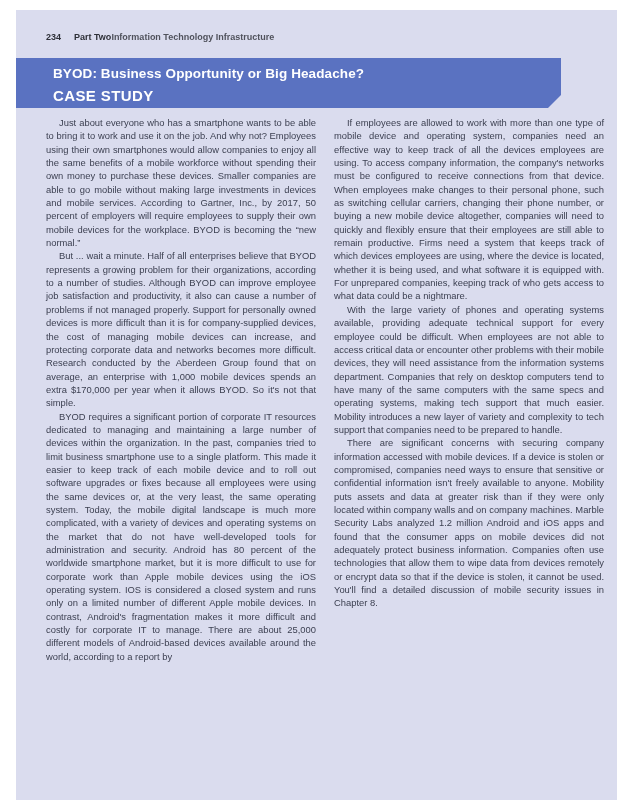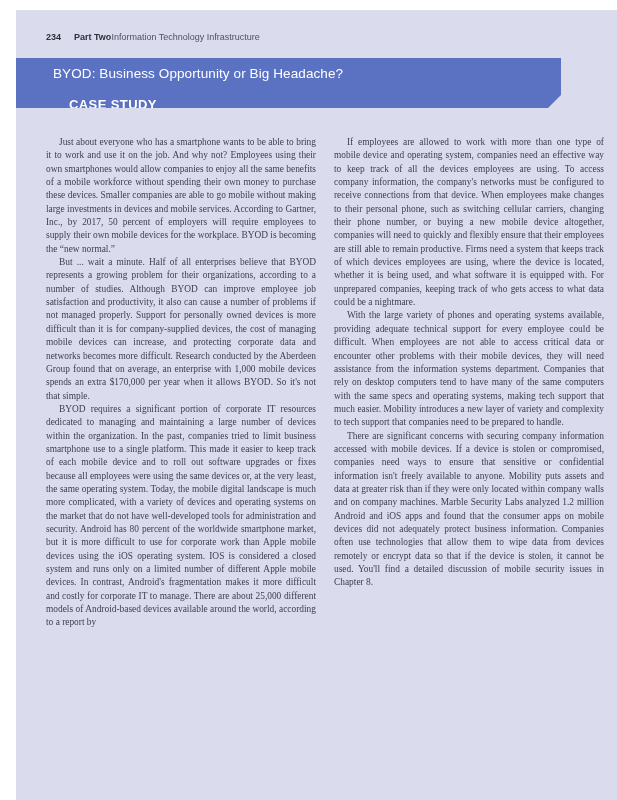--- a/index.html
+++ b/index.html
@@ -24,61 +24,60 @@
     position: absolute;
     top: 22px;
     left: 30px;
     display: flex;
     align-items: baseline;
     font-size: 9px;
     color: var(--header-text, #2e3038);
   }
   .running-head .pagenum { font-weight: bold; margin-right: 13px; }
   .running-head .part    { font-weight: bold; margin-right: 0; }
-  .running-head .ptitle  { font-weight: normal; color: #50525c; }
+  .running-head .ptitle  { font-weight: bold; color: #50525c; }
   .banner {
     position: absolute;
     top: 48px;
     left: 0;
     width: 545px;
     height: 50px;
     background: var(--banner-blue, #5a72c1);
     clip-path: polygon(0 0, 100% 0, 100% calc(100% - 13px), calc(100% - 13px) 100%, 0 100%);
     box-sizing: border-box;
     padding: 8px 0 0 37px;
     color: var(--banner-text, #ffffff);
   }
   .banner .title {
     font-size: 13.5px;
-    font-weight: normal;
+    font-weight: bold;
     letter-spacing: 0.1px;
     margin: 0 0 6px 0;
   }
   .banner .label {
-    font-size: 13px;
+    font-size: 15px;
     font-weight: bold;
     letter-spacing: 0.4px;
-    margin: 16px;
+    margin: 0;
   }
   .content {
     position: absolute;
     top: 106px;
     left: 30px;
     width: 558px;
     display: flex;
     gap: 18px;
   }
   .col {
     width: 270px;
-    font-family: Liberation Serif, serif;
+    font-family: Liberation Sans, sans-serif;
     font-size: 9.4px;
     line-height: 13.35px;
     color: var(--body-text, #3d4152);
     text-align: justify;
-    margin-top: 20px;
   }
   .col .para { margin: 0; }
   .col .para.indent { text-indent: 13px; }
 </style>
 </head>
 <body>
 
 <div class="page">
 
   <div class="running-head">

